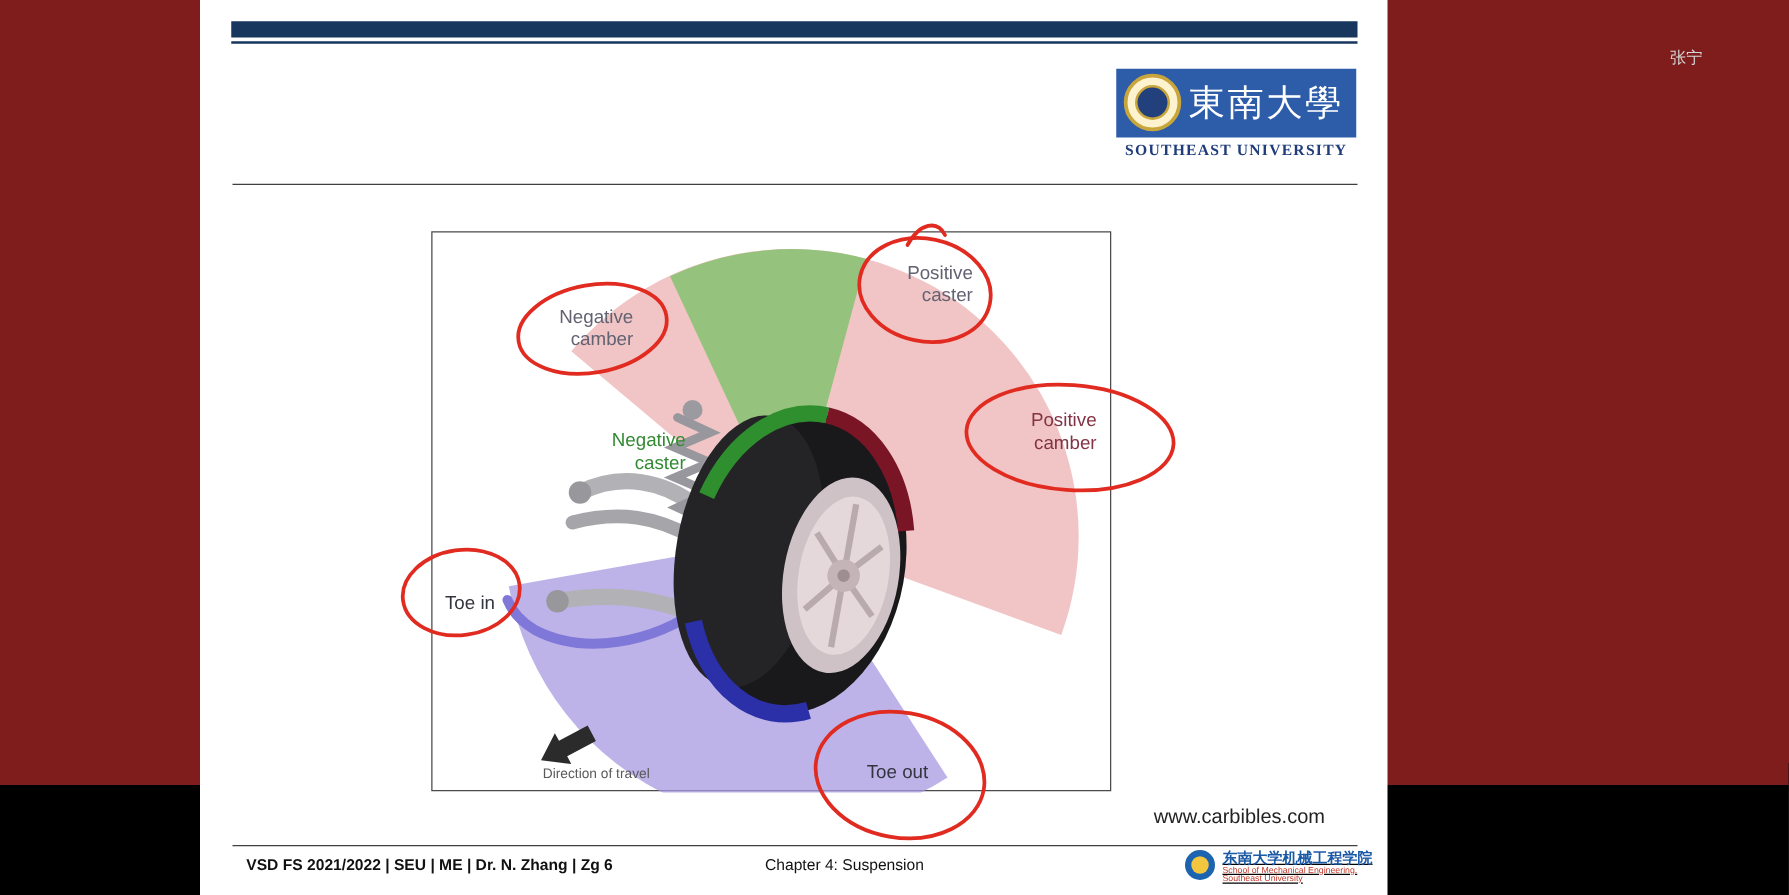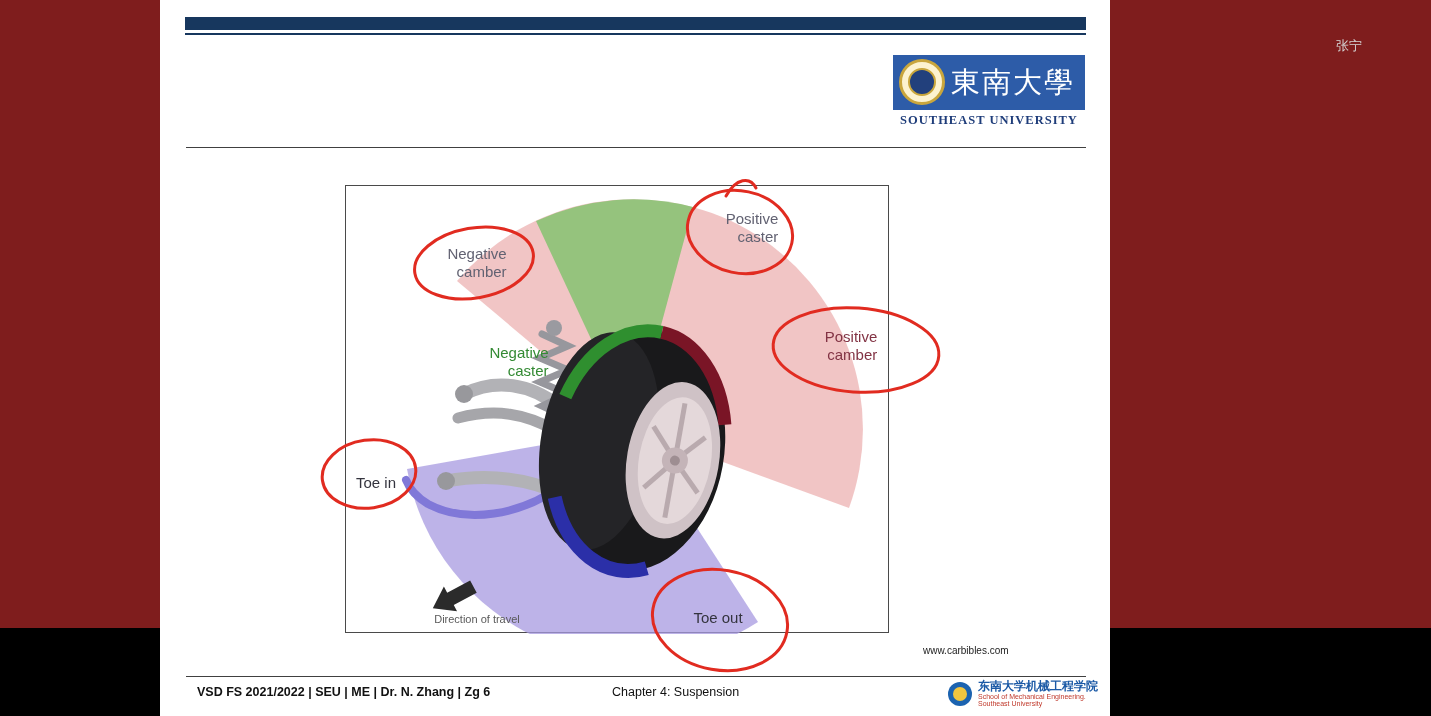--- a/index.html
+++ b/index.html
@@ -37,26 +37,26 @@
   .fig-label { position:absolute; transform:translate(-50%,-50%); white-space:pre-line;
                text-align:right; font-size:15px; line-height:1.2; }
   .lbl-neg-camber { left:131px; top:77px;  color:#626272; }
   .lbl-pos-caster { left:406px; top:42px;  color:#626272; }
   .lbl-neg-caster { left:173px; top:176px; color:#338a33; }
   .lbl-pos-camber { left:505px; top:160px; color:#823344; }
   .lbl-toe-in     { left:30px;  top:297px; color:#34343e; }
   .lbl-toe-out    { left:372px; top:432px; color:#34343e; }
   .lbl-direction  { left:91px;  top:434px; color:#5a5a5a; font-size:11px; white-space:nowrap;margin-left:40px; }
 
-  .credit { position:absolute; left:763px; top:645px; font-size:10px; color:#222; }
+  .credit { position:absolute; left:763px; top:645px; font-size:16px; color:#222; }
 
   .footer-left   { position:absolute; left:37px;  top:685px; font-size:12.5px; color:#111;font-weight:bold; }
   .footer-center { position:absolute; left:452px; top:685px; font-size:12.5px; color:#111; }
 
-  .footer-logo { position:absolute; left:788px; top:680px; display:flex; align-items:center; gap:6px; }
+  .footer-logo { position:absolute; left:788px; top:680px; display:flex; align-items:flex-start; gap:6px;text-decoration:underline; }
   .footer-emblem { width:24px; height:24px; border-radius:50%; background:#1c63b0;
                    position:relative; flex:0 0 auto; }
   .footer-emblem::after { content:""; position:absolute; inset:5px; border-radius:50%; background:#f3c63f; }
   .footer-school-text { line-height:1.05; }
   .school-zh { font-size:12px; font-weight:bold; color:#1c5aa6; white-space:nowrap; }
   .school-en { font-size:7px; color:#c0392b; white-space:nowrap; }
 </style>
 </head>
 <body>
 

